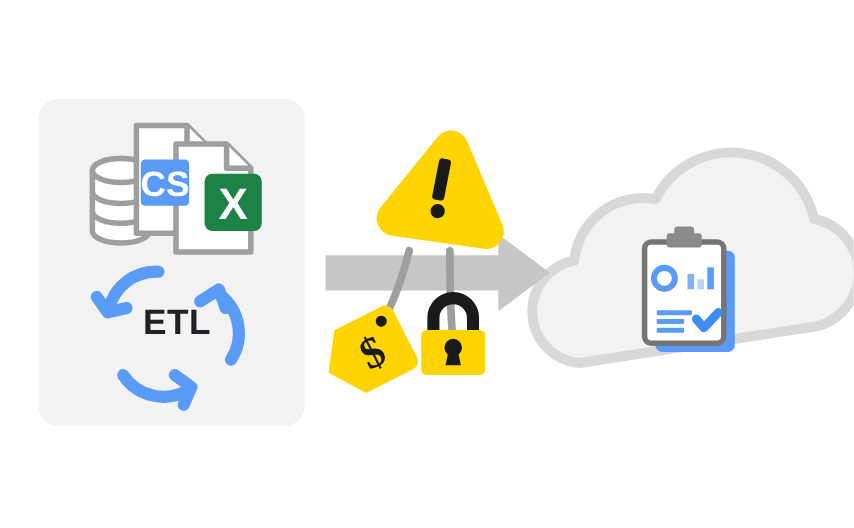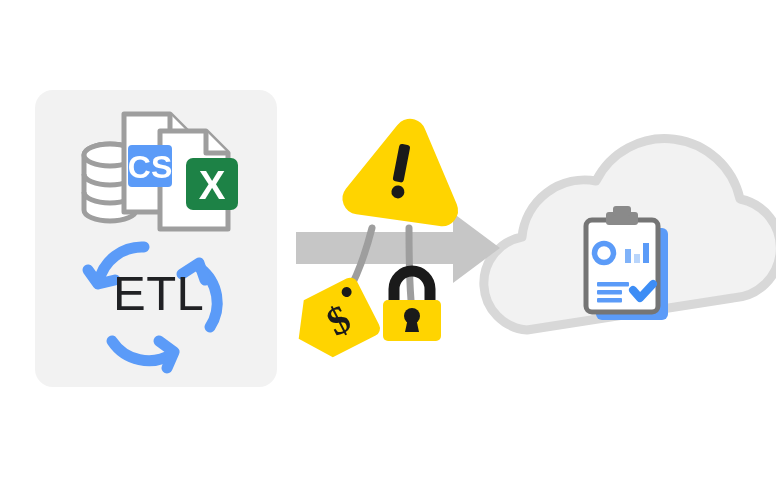--- a/index.html
+++ b/index.html
@@ -43,25 +43,26 @@
     border-radius: 18px;
   }
 
   
   #etl-label {
     position: absolute;
     left: 113px;
     top: 268px;
     width: 96px;
     height: 50px;
-    font-size: 49px;
+    font-size: 32px;
     line-height: 50px;
     letter-spacing: 0.5px;
     color: #202124;
-    font-weight: 400;
+    font-weight: 700;
+    text-align: center;
     font-family: "Liberation Sans", sans-serif;
   }
 </style>
 </head>
 <body>
 
 <div id="stage">
 
   <div id="source-panel"></div>
 

